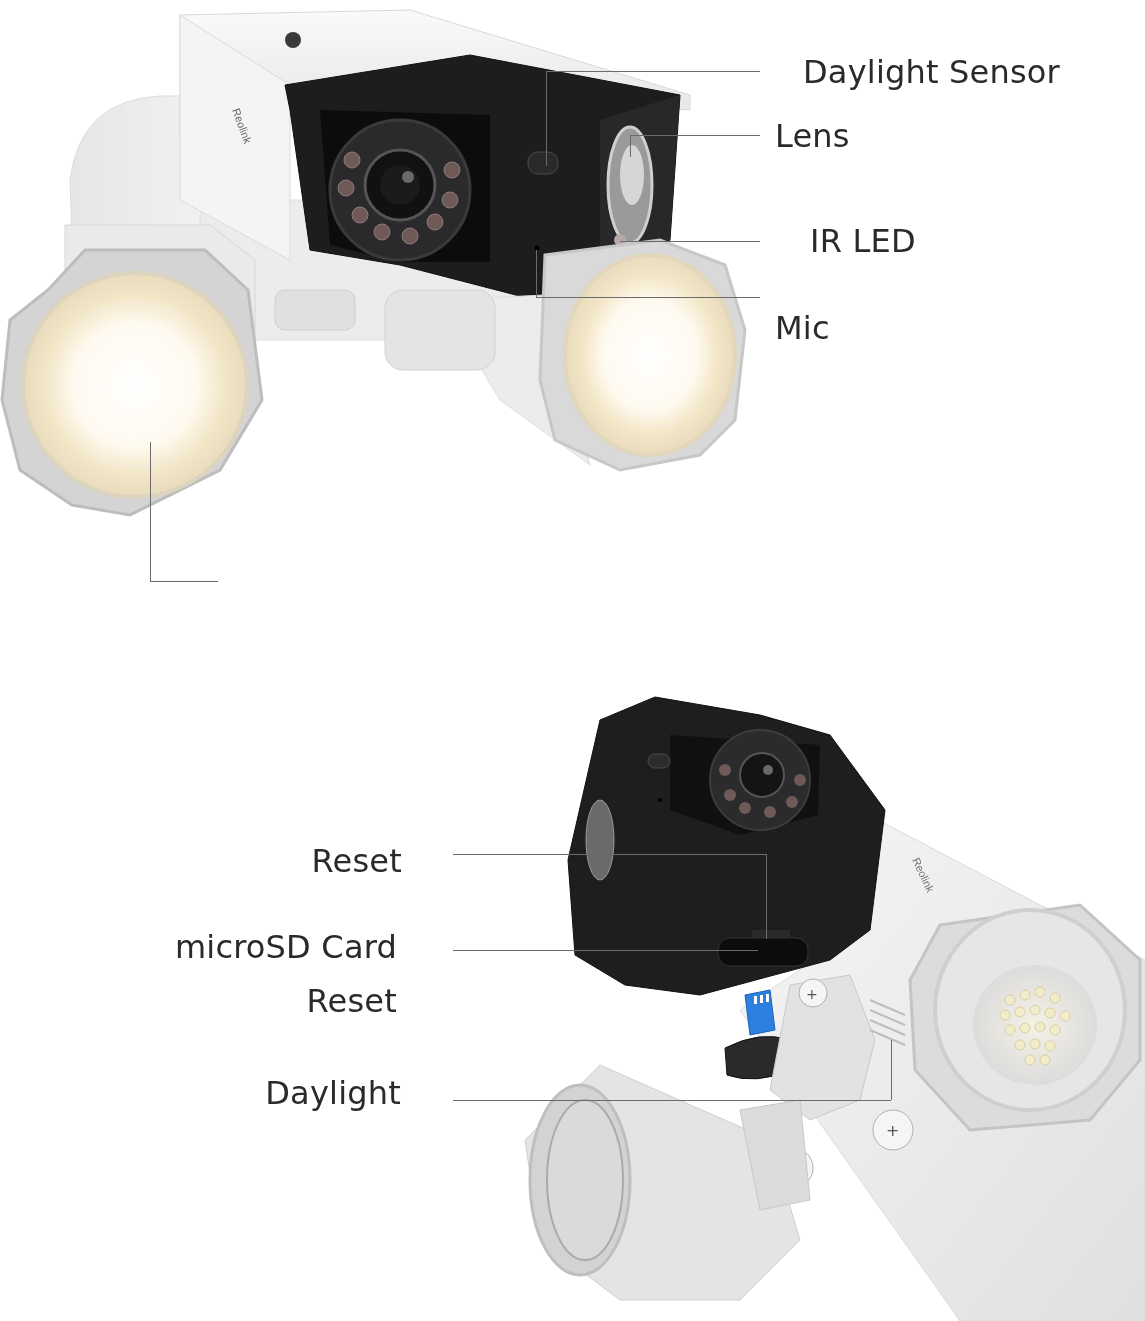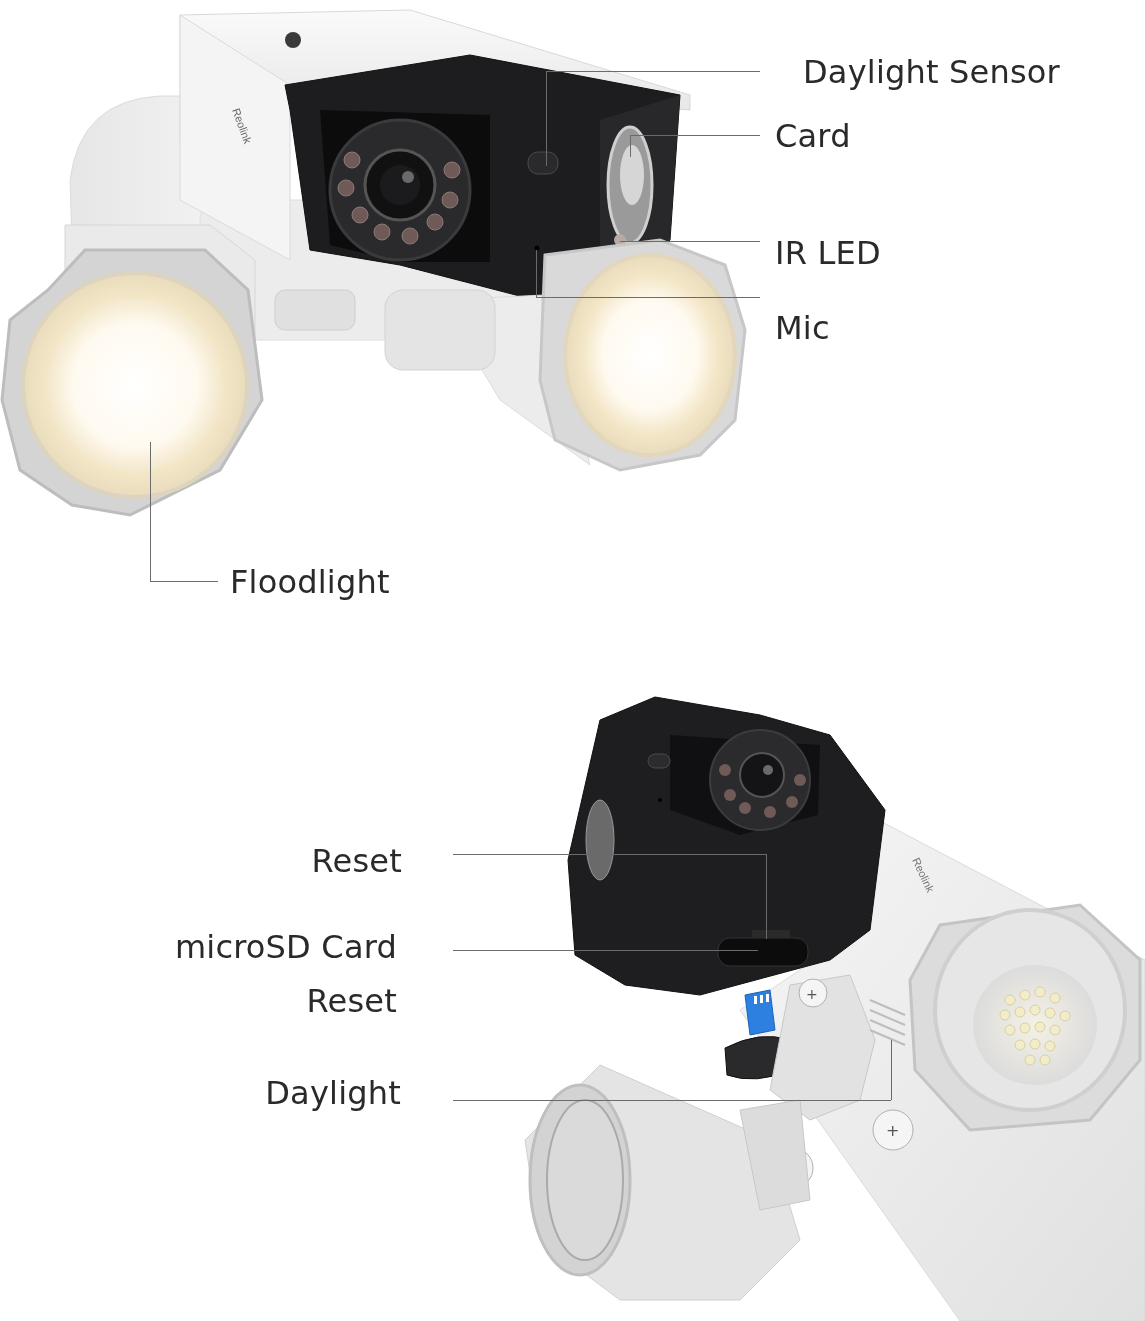--- a/index.html
+++ b/index.html
@@ -103,24 +103,23 @@
 
   <div class="lead" style="left:620px; top:241px; width:140px; height:1px;"></div>
 
   <div class="lead" style="left:536px; top:250px; width:1px; height:47px;"></div>
   <div class="lead" style="left:536px; top:297px; width:224px; height:1px;"></div>
 
   <div class="lead" style="left:150px; top:442px; width:1px; height:139px;"></div>
   <div class="lead" style="left:150px; top:581px; width:68px; height:1px;"></div>
 
   <div class="label" style="left:775px; top:53px;margin-left:28px;">Daylight Sensor</div>
-  <div class="label" style="left:775px; top:117px;">Card</div>
-  <div class="label" style="left:775px; top:222px;margin-top:12px;">IR LED</div>
+  <div class="label" style="left:775px; top:117px;">Lens</div>
+  <div class="label" style="left:810px; top:222px;">IR LED</div>
   <div class="label" style="left:775px; top:281px;margin-top:28px;">Mic</div>
-  <div class="label" style="left:230px; top:563px;">Floodlight</div>
 
   <svg class="art" style="top:660px;" width="1145" height="661" viewBox="0 660 1145 661">
     <defs>
       <linearGradient id="whiteBody2" x1="0" y1="0" x2="1" y2="1">
         <stop offset="0%" stop-color="#f6f6f6"></stop>
         <stop offset="100%" stop-color="#e0e0e0"></stop>
       </linearGradient>
       <radialGradient id="ledPanel" cx="50%" cy="50%" r="50%">
         <stop offset="0%" stop-color="#f4f1e4"></stop>
         <stop offset="100%" stop-color="#dcdcdc"></stop>

